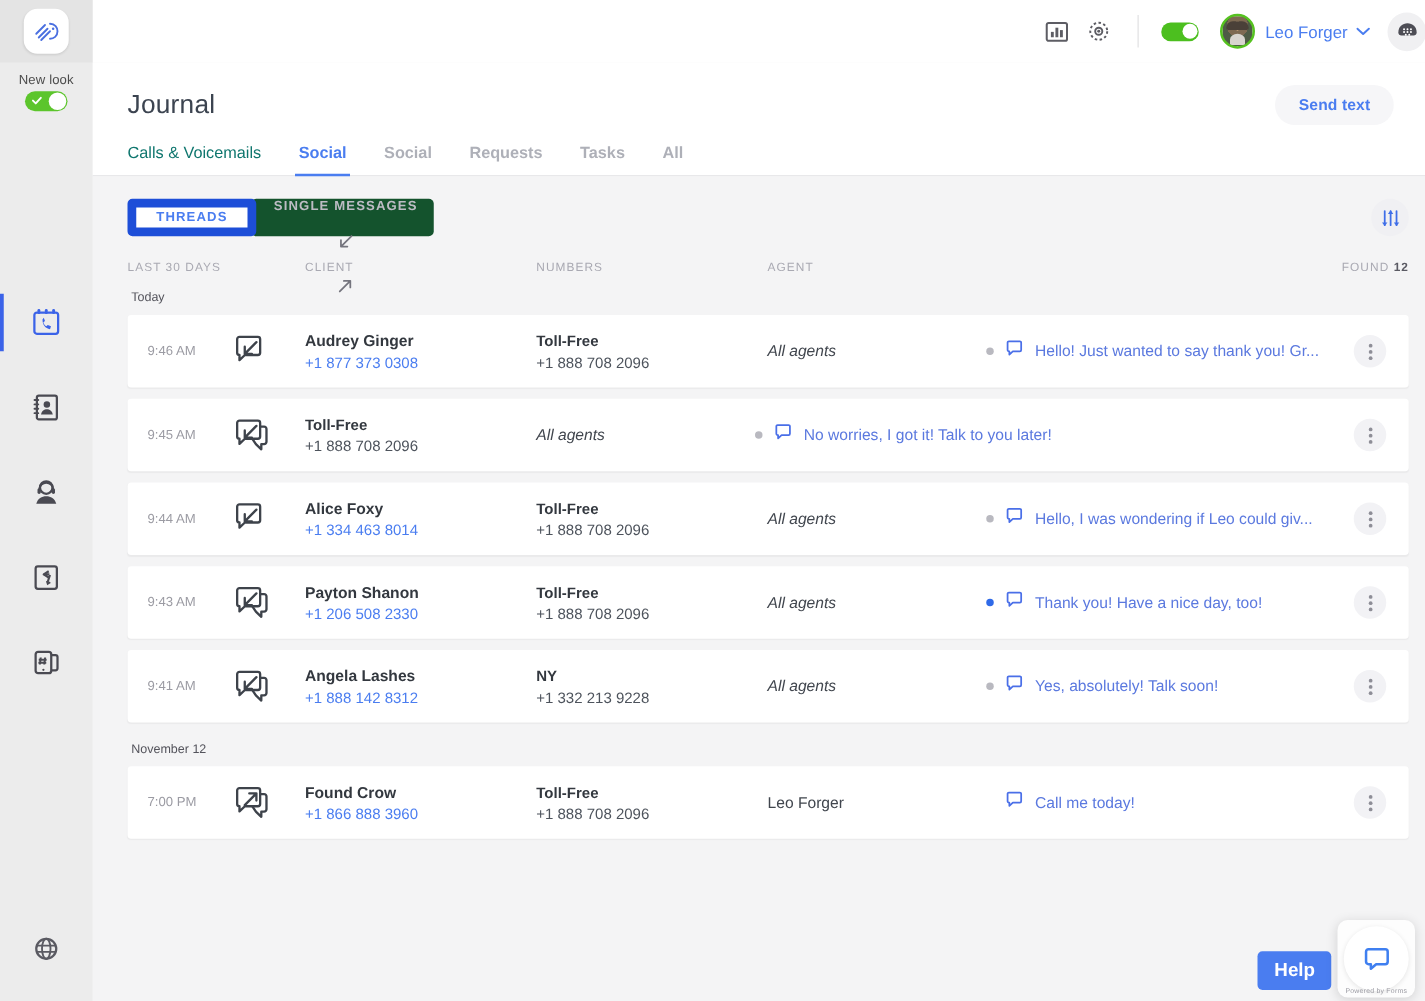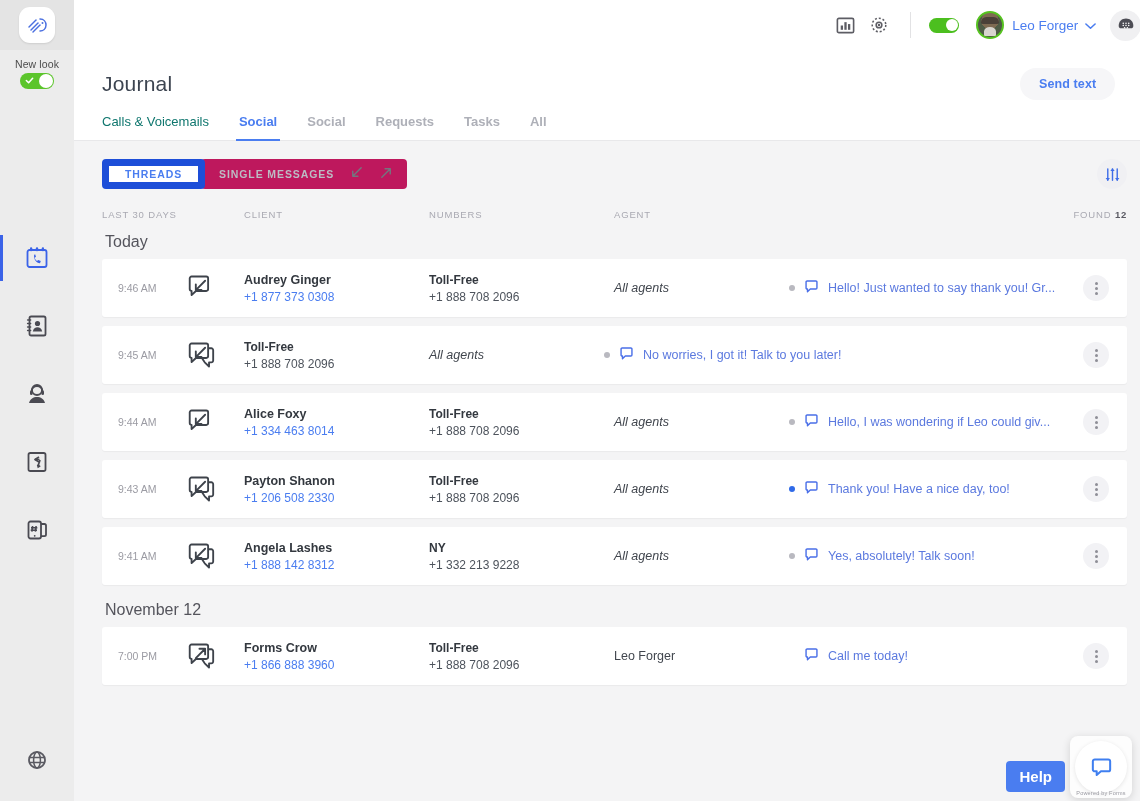--- a/index.html
+++ b/index.html
@@ -128,42 +128,42 @@
   .toolbar {
     padding: 18px 28px 8px 28px; display: flex; align-items: center; justify-content: space-between; flex: 0 0 auto;
   }
   .segmented { display: flex; align-items: stretch; height: 30px; }
   .seg-a {
     background: #fff; border: 7px solid #1d4ed8; border-radius: 4px;
     display: flex; align-items: center; padding: 0 16px;
     color: #4a7df0; font-size: 10.5px; font-weight: bold; letter-spacing: .9px; cursor: pointer; z-index: 2;
   }
   .seg-b {
-    background: #be185d; border-radius: 4px; margin-left: -4px; padding: 0 13px 0 18px;
-    display: flex; align-items: center; gap: 15px; cursor: pointer;
+    background: #14532d; border-radius: 4px; margin-left: -4px; padding: 0 13px 0 18px;
+    display: flex; align-items: center; gap: 15px; cursor: pointer; flex-direction: column;
   }
   .seg-b .lbl { color: #bcbcc4; font-size: 10.5px; font-weight: bold; letter-spacing: .9px; }
   .filter-btn {
     width: 30px; height: 30px; border-radius: 50%; background: #f0f0f3;
     display: flex; align-items: center; justify-content: center; cursor: pointer;
   }
 
   
   .colhead {
     padding: 12px 28px 6px 28px; display: flex; align-items: center; flex: 0 0 auto;
   }
   .colhead span {
     font-size: 9.5px; letter-spacing: .85px; color: #a9a9b2; text-transform: uppercase;
   }
   .found { margin-left: auto; font-size: 11px; color: #8b8b93; letter-spacing: 0; text-transform: none; }
   .found b { color: #5a5a63; }
 
   
   .list { flex: 1 1 auto; padding: 0 28px; overflow: hidden; }
-  .daylabel { font-size: 16px; color: #54545c; padding: 7px 0 8px 3px; }
+  .daylabel { font-size: 10px; color: #54545c; padding: 7px 0 8px 3px; }
   .row {
     background: #fff; border-radius: 3px; height: 58px;
     display: flex; align-items: center; margin-bottom: 9px;
     box-shadow: 0 1px 1px rgba(0,0,0,.045);
   }
   .c-time { width: 68px; padding-left: 16px; font-size: 10.5px; color: #9b9ba3; flex: 0 0 84px; }
   .c-icon { flex: 0 0 58px; display: flex; align-items: center; }
   .c-client { flex: 0 0 185px; }
   .c-client .nm { font-size: 12.5px; font-weight: bold; color: #33383f; margin-bottom: 3px; }
   .c-client .ph { font-size: 12px; color: #4a7df0; cursor: pointer; }
@@ -578,21 +578,21 @@
         <div class="row">
           <div class="c-time">7:00 PM</div>
           <div class="c-icon">
             <svg width="31" height="31" viewBox="0 0 30 30">
               <path d="M9 8 h15.5 a1.8 1.8 0 0 1 1.8 1.8 v10 a1.8 1.8 0 0 1 -1.8 1.8 h-2.2 v4 l-4.2 -4z" fill="none" stroke="#3e434b" stroke-width="1.8" stroke-linejoin="round"></path>
               <path d="M3.6 5.2 a1.8 1.8 0 0 1 1.8-1.8 h14.2 a1.8 1.8 0 0 1 1.8 1.8 v10.4 a1.8 1.8 0 0 1 -1.8 1.8 h-10 l-4.2 4 v-4 h-.0 a1.8 1.8 0 0 1 -1.8-1.8z" fill="#fff" stroke="#3e434b" stroke-width="1.8" stroke-linejoin="round"></path>
               <path d="M9.5 16.5 L18.5 7.5 M13 7.5 H18.5 V13" fill="none" stroke="#3e434b" stroke-width="1.8" stroke-linecap="round" stroke-linejoin="round"></path>
             </svg>
           </div>
           <div class="c-client">
-            <div class="nm">Forms Crow</div>
+            <div class="nm">Found Crow</div>
             <div class="ph">+1 866 888 3960</div>
           </div>
           <div class="c-num">
             <div class="nm">Toll-Free</div>
             <div class="ph">+1 888 708 2096</div>
           </div>
           <div class="c-agent">Leo Forger</div>
           <div class="c-msg">
             <span class="dot none"></span>
             <span><svg width="15" height="15" viewBox="0 0 16 16">

